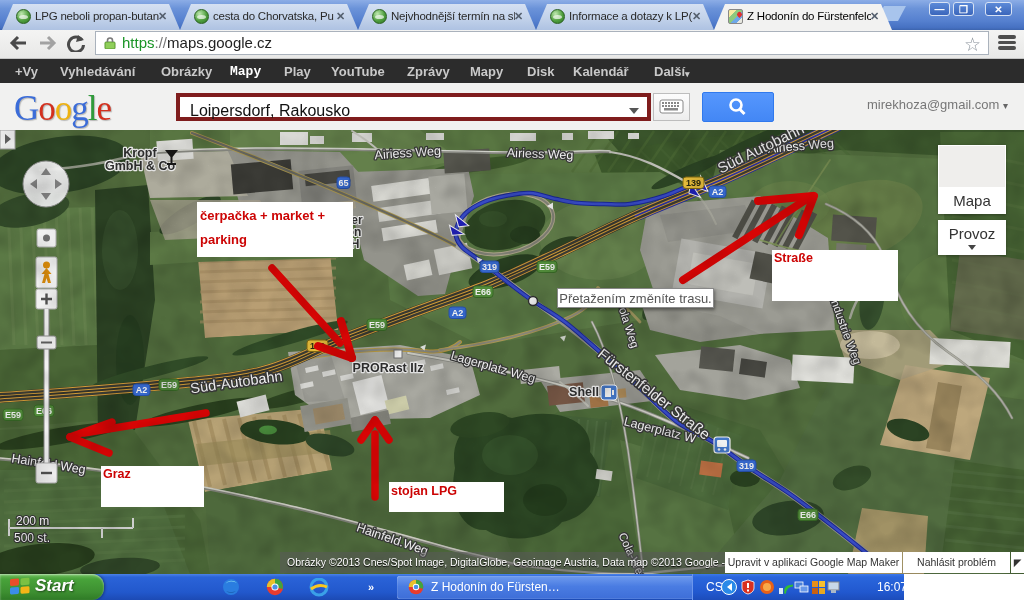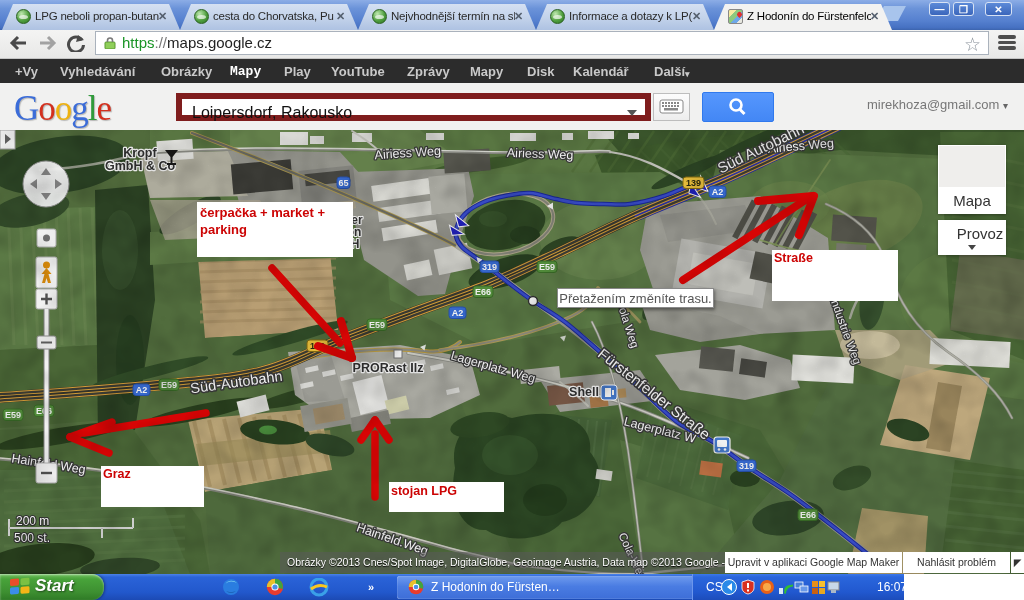--- a/index.html
+++ b/index.html
@@ -47,21 +47,21 @@
   #gnav { left:0; top:59px; width:1024px; height:24px; background:#2c2c2c; color:#c9c9c9;
     font-size:13px; font-weight:bold; }
   #gnav span { position:absolute; top:5px; }
   #gnav .on { color:#fff; }
 
   
   #ghead { left:0; top:83px; width:1024px; height:47px; background:#f1f1f0; }
   #glogo { position:absolute; left:14px; top:6px; font-family:"Liberation Serif", serif;
     font-size:35px; letter-spacing:-1px; text-shadow:1px 1px 1px rgba(0,0,0,.25);}
   #searchbox { position:absolute; left:176px; top:10px; width:475px; height:28px; background:#fff;
-    border:6px solid #7f1d1d; }
+    border:4px solid #7f1d1d; }
   #searchbox .q { position:absolute; left:10px; top:5px; font-size:16px; color:#111; }
   #searchbox .caret { position:absolute; right:8px; top:11px; width:0; height:0;
     border-left:5px solid transparent; border-right:5px solid transparent; border-top:6px solid #555; }
   #kbd { position:absolute; left:653px; top:10px; width:37px; height:28px; background:linear-gradient(#fcfcfc,#ededed);
     border:1px solid #bdbdbd; }
   #gbtn { position:absolute; left:702px; top:9px; width:72px; height:30px;
     background:linear-gradient(#5697fd,#4387f5); border:1px solid #3079ed; border-radius:2px; }
   #email { position:absolute; right:16px; top:14px; font-size:13px; color:#777; }
 
   
@@ -593,35 +593,35 @@
 <rect x="0" y="130" width="1024" height="444" filter="url(#grain)" opacity="0.05" fill="#000"></rect>
 <filter id="mottle">
       <feTurbulence type="fractalNoise" baseFrequency="0.04" numOctaves="2" seed="11"></feTurbulence>
       <feColorMatrix type="matrix" values="0 0 0 0 0  0 0 0 0 0  0 0 0 0 0  0.7 0.7 0.7 0 -0.85"></feColorMatrix>
     </filter>
 <rect x="0" y="130" width="1024" height="444" filter="url(#mottle)" opacity="0.22" fill="#15240f"></rect>
 
 </svg>
 
 <div class="abs wbox" style="left:197px;top:202px;width:156px;height:55px;"></div>
-<div class="abs redtx" style="left:200px;top:204px;width:135px;line-height:17px;font-size:13px;">čerpačka + market + parking</div>
+<div class="abs redtx" style="left:200px;top:204px;width:135px;line-height:24px;font-size:13px;">čerpačka + market + parking</div>
 <div class="abs wbox" style="left:772px;top:250px;width:126px;height:51px;"></div>
 <div class="abs redtx" style="left:774px;top:251px;">Straße</div>
 <div class="abs wbox" style="left:101px;top:466px;width:103px;height:41px;"></div>
 <div class="abs redtx" style="left:103px;top:467px;">Graz</div>
 <div class="abs wbox" style="left:389px;top:482px;width:115px;height:30px;"></div>
 <div class="abs redtx" style="left:391px;top:484px;">stojan LPG</div>
 <div class="abs" id="tip">Přetažením změníte trasu.</div>
 
 <div class="abs mappanel" style="left:938px;top:145px;width:68px;height:69px;">
   <div style="position:absolute;left:1px;top:1px;width:66px;height:41px;background:#efeeec;"></div>
   <div style="position:absolute;left:0;top:47px;width:68px;text-align:center;">Mapa</div>
 </div>
 <div class="abs mappanel" style="left:938px;top:220px;width:68px;height:35px;">
-  <div style="position:absolute;left:0;top:5px;width:68px;text-align:center;margin-left:8px;">Provoz</div>
+  <div style="position:absolute;left:0;top:5px;width:68px;text-align:center;">Provoz</div>
   <div style="position:absolute;left:30px;top:25px;width:0;height:0;border-left:4px solid transparent;border-right:4px solid transparent;border-top:5px solid #444;"></div>
 </div>
 
 <div class="abs" id="copy">Obrázky ©2013 Cnes/Spot Image, DigitalGlobe, Geoimage Austria, Data map ©2013 Google -&nbsp;</div>
 <div class="cbox" style="left:725px;width:177px;">Upravit v aplikaci Google Map Maker</div>
 <div class="cbox" style="left:903px;width:107px;">Nahlásit problém</div>
 <div class="cbox" style="left:1011px;width:13px;font-size:10px;">◤</div>
 
 <div class="abs" id="taskbar">
   <div id="startbtn">

